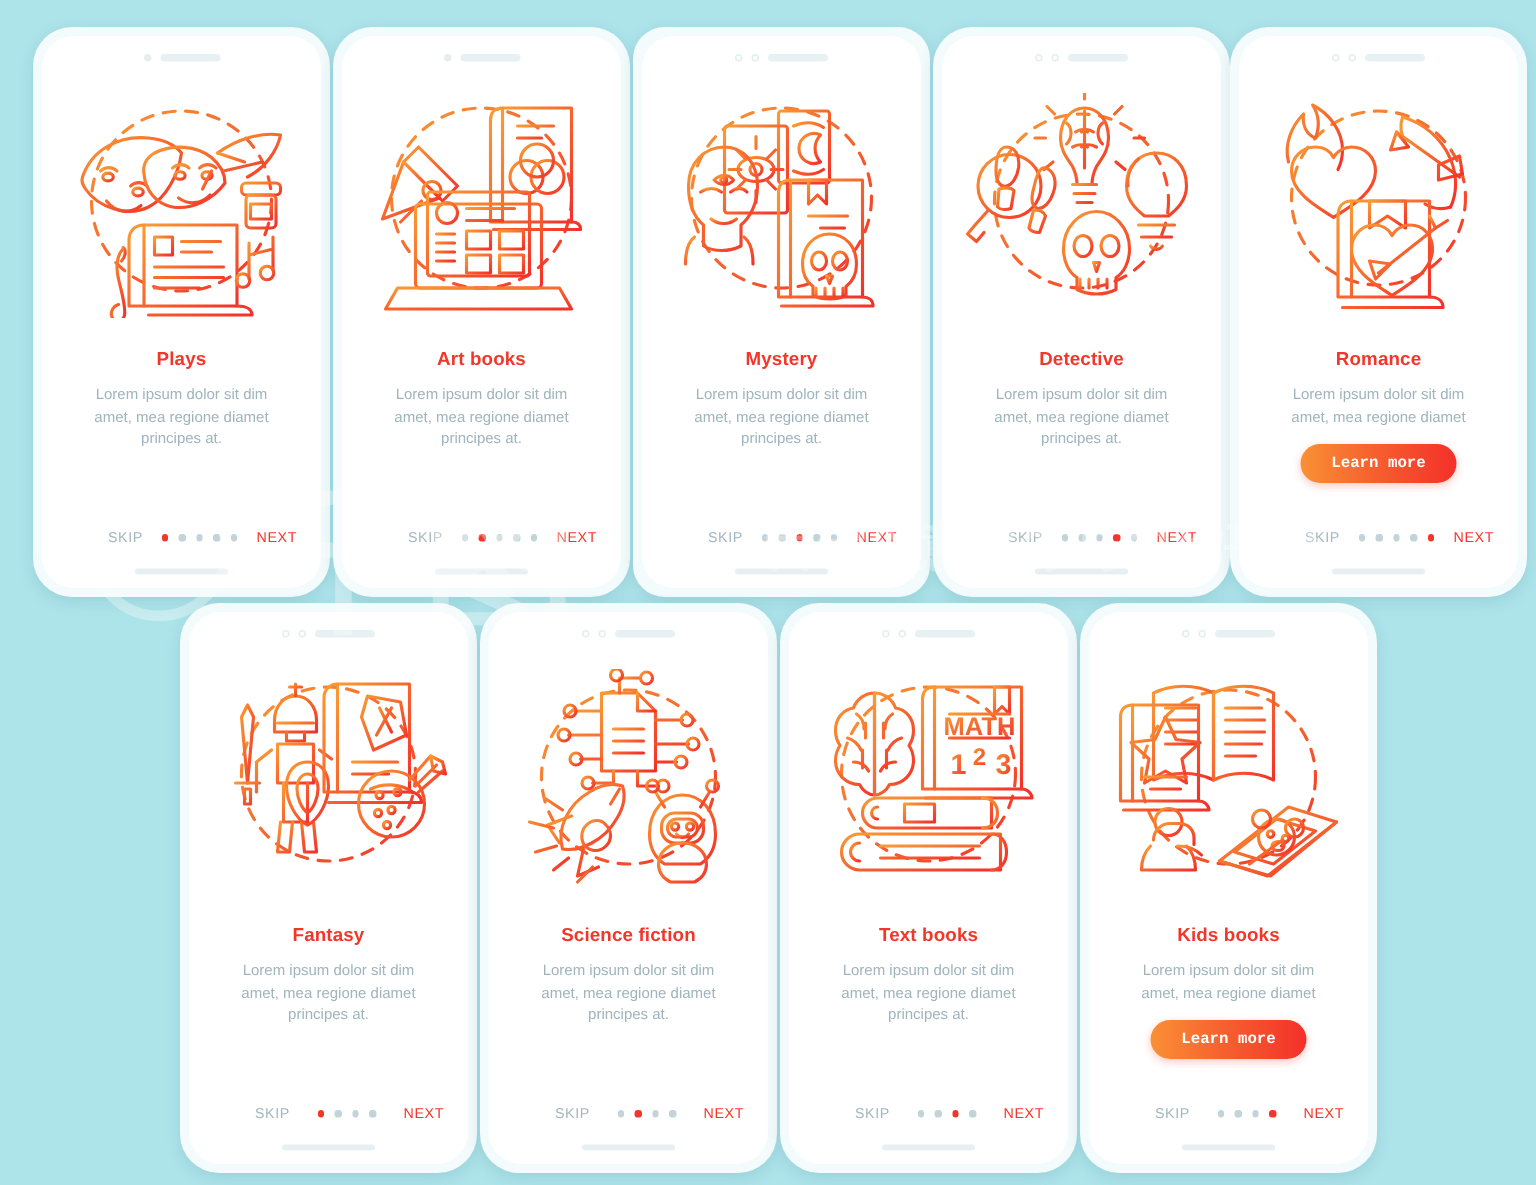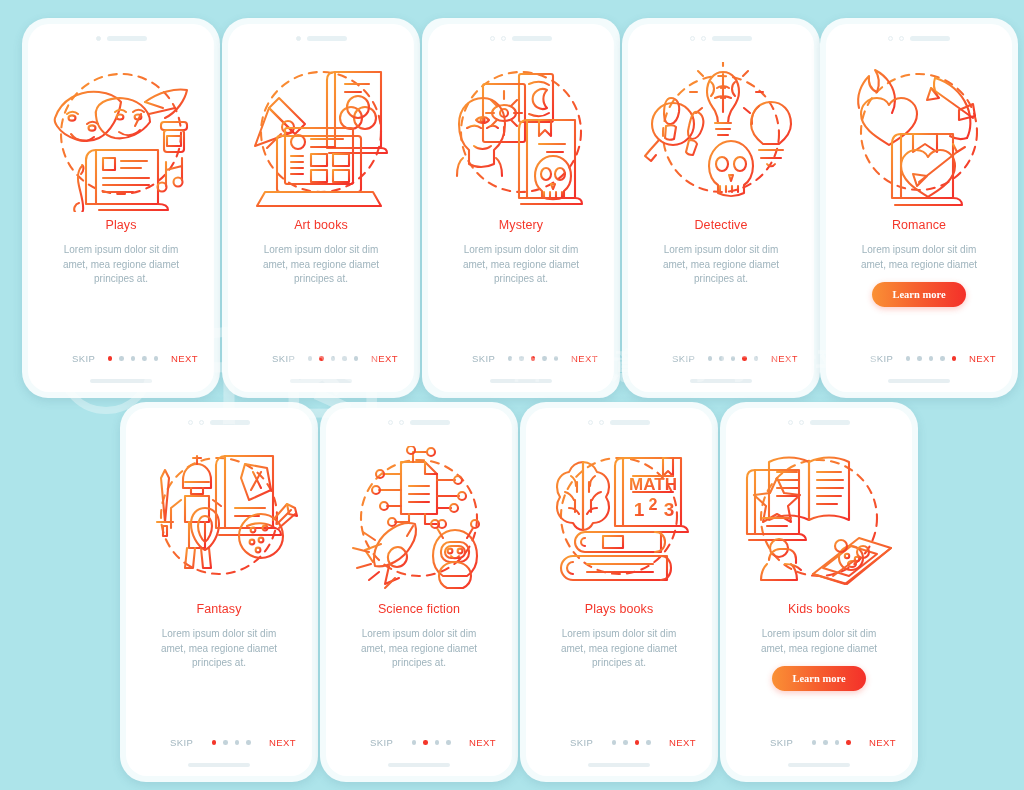--- a/index.html
+++ b/index.html
@@ -62,24 +62,24 @@
     align-items: flex-end;
     justify-content: center;
     padding: 2px 10px 0;
   }
   .illo svg { display: block; }
 
   
   .title {
     text-align: center;
     font-size: 12.5px;
-    font-weight: normal;
+    font-weight: bold;
     color: #f4362a;
     letter-spacing: .1px;
-    margin-top: 6px;
+    margin-top: 20px;
     flex: 0 0 auto;
   }
   .body {
     text-align: center;
     font-size: 10px;
     line-height: 14.5px;
     color: #9fb4bd;
     padding: 0 24px;
     margin-top: 11px;
     flex: 0 0 auto;
@@ -88,21 +88,21 @@
   
   .cta-wrap {
     display: flex;
     justify-content: center;
     margin-top: 10px;
     flex: 0 0 auto;
   }
   .cta {
     border: none;
     cursor: pointer;
-    font-family: Liberation Serif, serif;
+    font-family: Liberation Mono, monospace;
     font-size: 10.5px;
     font-weight: bold;
     color: #fff;
     padding: 7px 20px;
     border-radius: 20px;
     background: linear-gradient(90deg, #fa9035 0%, #f6622f 45%, #f4302a 100%);
     box-shadow: 0 2px 6px rgba(244,60,42,0.28);
   }
 
   
@@ -581,21 +581,21 @@
           <path d="M46 86h76v20H46a10 10 0 0 1 0-20z"></path>
           <path d="M46 92a4 4 0 0 0 0 8"></path>
           <rect x="64" y="90" width="20" height="12"></rect>
           <path d="M70 94h26"></path>
           <path d="M34 110h94v24H34a12 12 0 0 1 0-24z"></path>
           <path d="M34 116a6 6 0 0 0 0 12"></path>
           <path d="M48 118h66M48 126h66"></path>
           <path d="M122 110c6 0 10 5 10 12s-4 12-10 12M116 86c6 0 10 4 10 10s-4 10-10 10"></path>
         </svg>
       </div>
-      <div class="title">Plays books</div>
+      <div class="title">Text books</div>
       <div class="body">Lorem ipsum dolor sit dim amet, mea regione diamet principes at.</div>
       <div class="pager">
         <span class="skip">SKIP</span>
         <span class="dots">
           <i class="dot"></i>
           <i class="dot"></i>
           <i class="dot active"></i>
           <i class="dot"></i>
         </span>
         <span class="next">NEXT</span>

